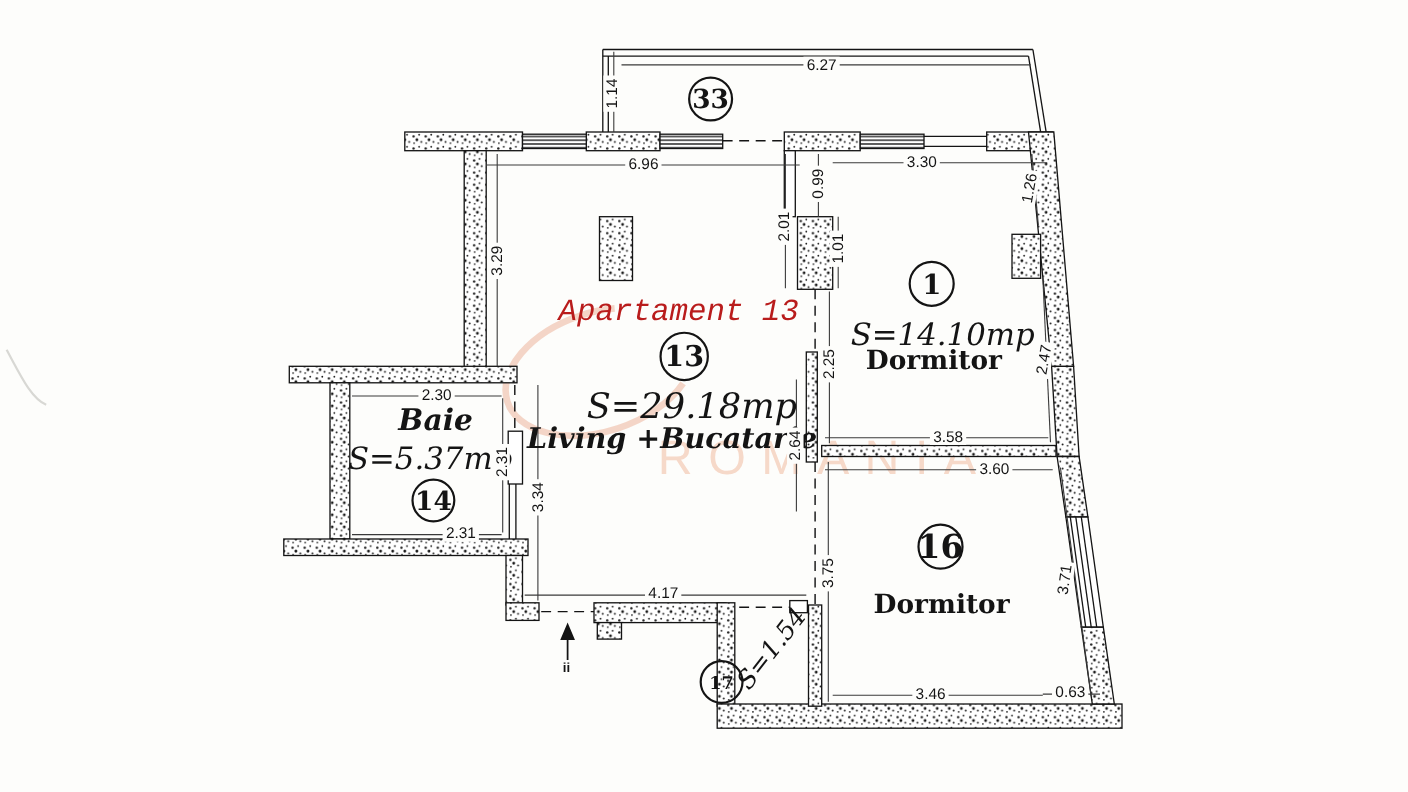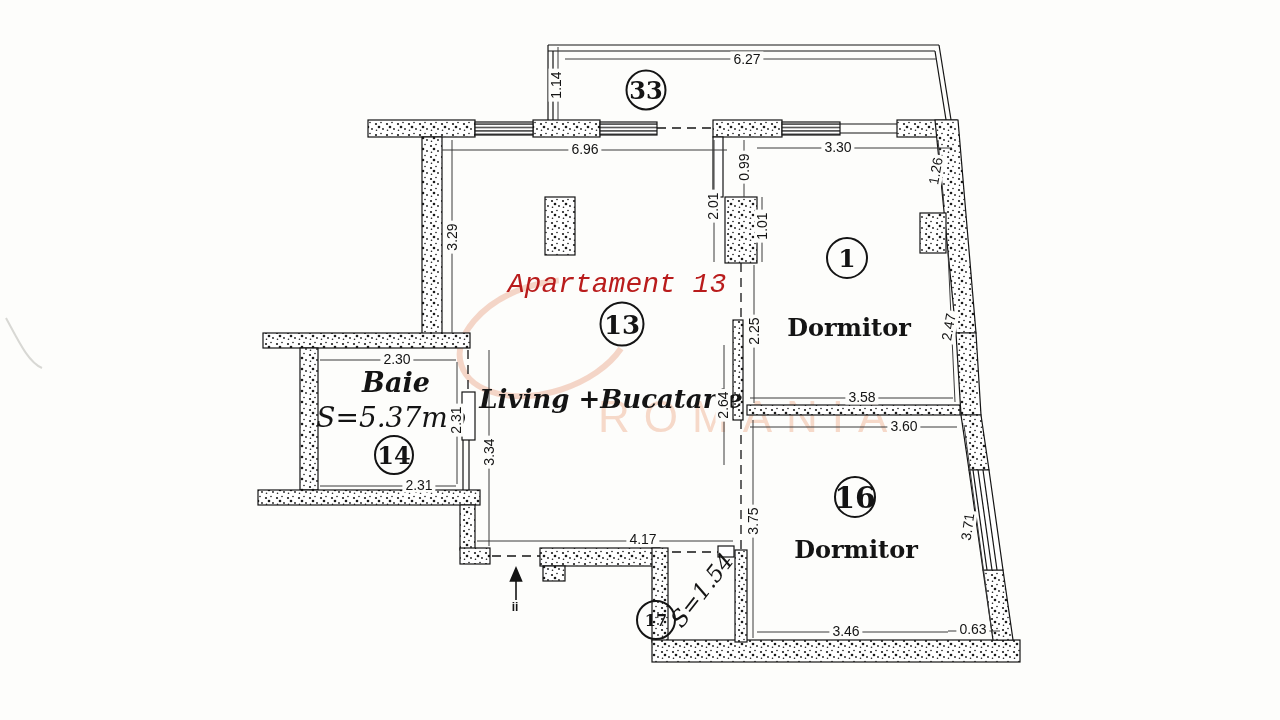--- a/index.html
+++ b/index.html
@@ -147,23 +147,25 @@
       <line x1="516" y1="600" x2="516" y2="578"></line>
       <polygon points="516,568 510.5,581 521.5,581"></polygon>
       <line x1="516" y1="581" x2="516" y2="572" stroke-width="1"></line>
     </g>
   </svg>
 
   <div class="lbl circle" style="left:646px;top:90px;width:37px;height:37px;font-size:24px;">33</div>
 
   <div class="lbl hdr" style="left:617px;top:284px;font-size:28px;">Apartament 13</div>
   <div class="lbl circle" style="left:622px;top:324px;width:41px;height:41px;font-size:26px;">13</div>
+  <div class="lbl area" style="left:629px;top:369px;font-size:32px;">S=29.18mp</div>
   <div class="lbl rname it" style="left:611px;top:399px;font-size:26px;">Living +Bucatarie</div>
 
   <div class="lbl circle" style="left:847px;top:258px;width:38px;height:38px;font-size:25px;">1</div>
+  <div class="lbl area" style="left:857px;top:304px;font-size:28px;">S=14.10mp</div>
   <div class="lbl rname" style="left:849px;top:327px;font-size:24px;">Dormitor</div>
 
   <div class="lbl rname it" style="left:396px;top:382px;font-size:27px;">Baie</div>
   <div class="lbl area" style="left:391px;top:417px;font-size:28px;">S=5.37mp</div>
   <div class="lbl circle" style="left:394px;top:455px;width:36px;height:36px;font-size:24px;">14</div>
 
   <div class="lbl circle" style="left:855px;top:497px;width:38px;height:38px;font-size:30px;">16</div>
   <div class="lbl rname" style="left:856px;top:549px;font-size:24px;">Dormitor</div>
 
   <div class="lbl area r" style="left:702px;top:590px;font-size:23px;--rot:-52deg;">S=1.54</div>
@@ -182,19 +184,19 @@
   <span class="lbl dim r" style="left:936px;top:171px;--rot:-80deg;">1.26</span>
   <span class="lbl dim r" style="left:949px;top:327px;--rot:-80deg;">2.47</span>
   <span class="lbl dim r" style="left:754px;top:331px;">2.25</span>
   <span class="lbl dim r" style="left:723px;top:405px;">2.64</span>
   <span class="lbl dim" style="left:397px;top:359px;">2.30</span>
   <span class="lbl dim r" style="left:456px;top:420px;">2.31</span>
   <span class="lbl dim r" style="left:489px;top:452px;">3.34</span>
   <span class="lbl dim" style="left:419px;top:485px;">2.31</span>
   <span class="lbl dim" style="left:862px;top:397px;">3.58</span>
   <span class="lbl dim" style="left:904px;top:426px;">3.60</span>
-  <span class="lbl dim" style="left:603px;top:539px;margin-left:40px;">4.17</span>
+  <span class="lbl dim" style="left:603px;top:539px;">4.17</span>
   <span class="lbl dim r" style="left:753px;top:521px;">3.75</span>
   <span class="lbl dim r" style="left:968px;top:527px;--rot:-82deg;">3.71</span>
   <span class="lbl dim" style="left:846px;top:631px;">3.46</span>
   <span class="lbl dim" style="left:973px;top:629px;">0.63</span>
 
 </div>
 
 </body></html>

